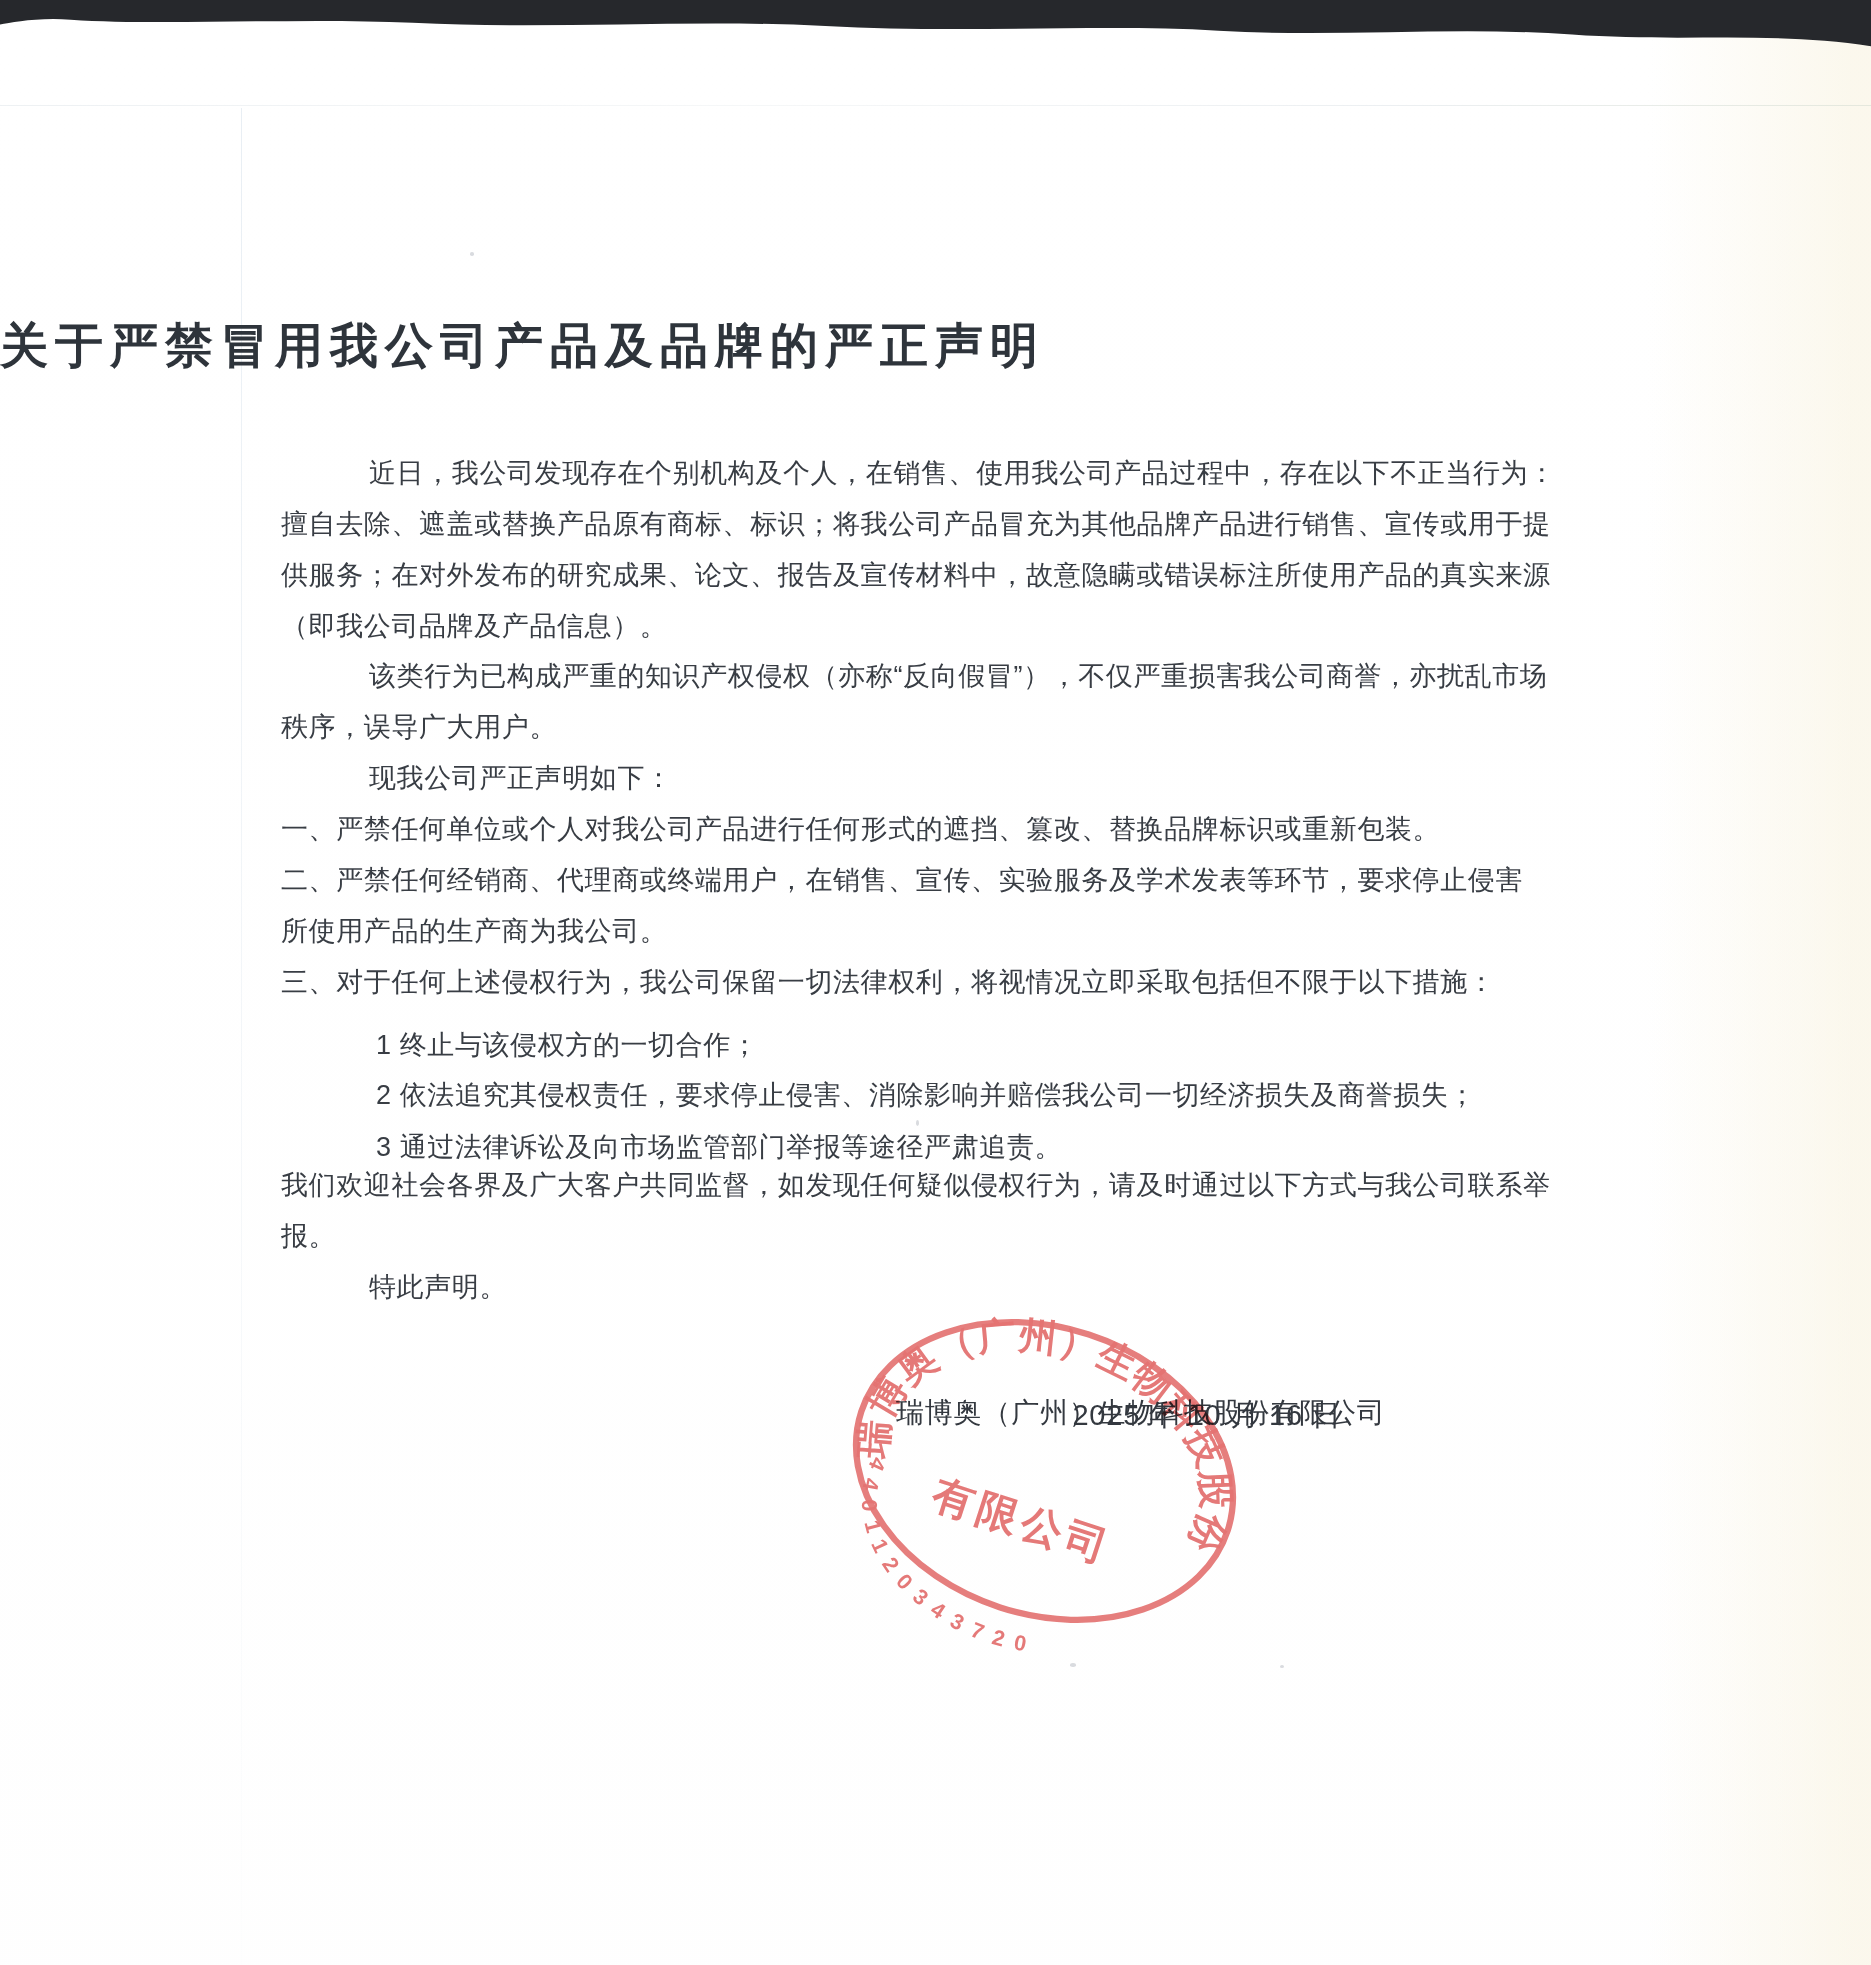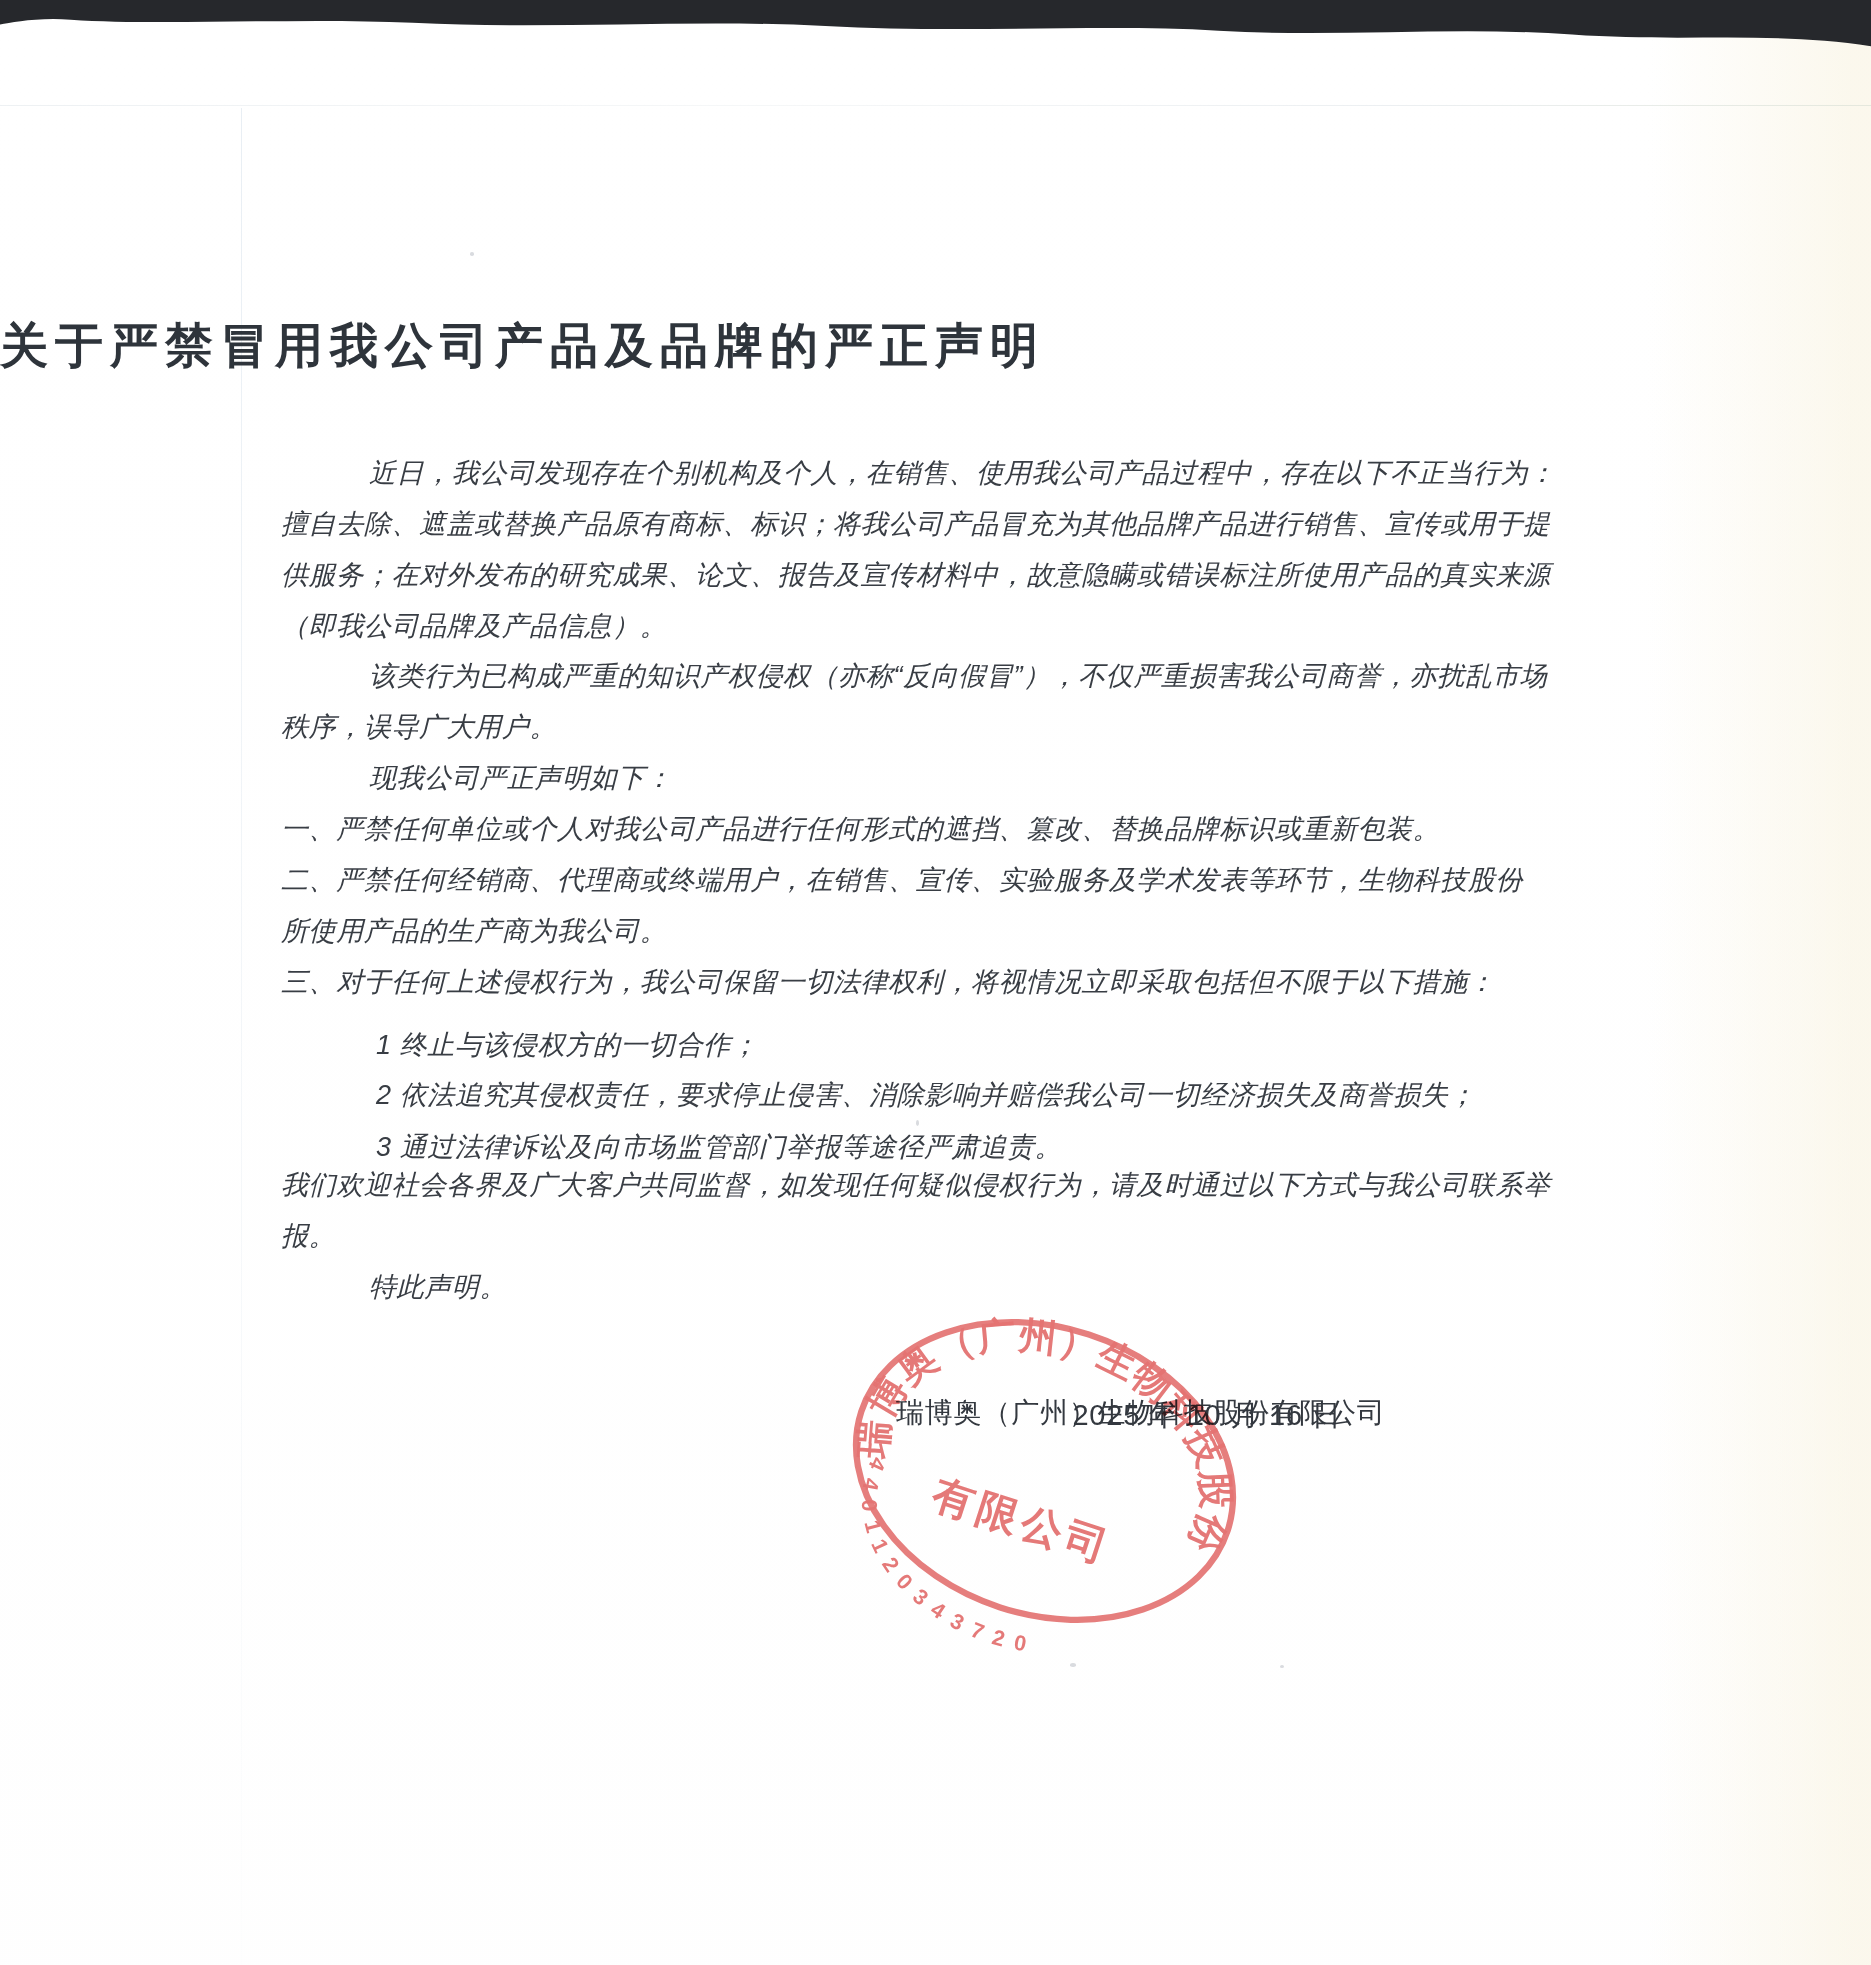--- a/index.html
+++ b/index.html
@@ -21,21 +21,20 @@
   .title{
     position:absolute;left:0;top:314px;width:100%;
     text-align:left;
     font-size:48px;font-weight:600;letter-spacing:7px;
     color:#2e343b;
   }
   .bodyline{
     position:absolute;left:281px;width:1315px;height:52px;
     font-size:27px;letter-spacing:0.6px;white-space:nowrap;
     color:#383d44;
-    font-style:italic;
   }
   .ind-para{text-indent:88px;}
   .ind-sub{padding-left:95px;margin-top:12px;}
   .sig-company{
     position:absolute;left:896px;top:1394px;width:590px;
     font-size:28px;letter-spacing:0.8px;color:#33383f;white-space:nowrap;
   }
   .sig-date{
     position:absolute;left:1030px;top:1360px;width:354px;
     text-align:center;font-size:29px;letter-spacing:0.8px;color:#33383f;white-space:nowrap;margin-top:36px;
@@ -62,21 +61,21 @@
   <div class="title">关于严禁冒用我公司产品及品牌的严正声明</div>
 
   <div class="bodyline ind-para" style="top:455px">近日，我公司发现存在个别机构及个人，在销售、使用我公司产品过程中，存在以下不正当行为：</div>
   <div class="bodyline" style="top:506px">擅自去除、遮盖或替换产品原有商标、标识；将我公司产品冒充为其他品牌产品进行销售、宣传或用于提</div>
   <div class="bodyline" style="top:557px">供服务；在对外发布的研究成果、论文、报告及宣传材料中，故意隐瞒或错误标注所使用产品的真实来源</div>
   <div class="bodyline ind-para" style="top:658px">该类行为已构成严重的知识产权侵权（亦称“反向假冒”），不仅严重损害我公司商誉，亦扰乱市场</div>
   <div class="bodyline" style="top:608px">（即我公司品牌及产品信息）。</div>
   <div class="bodyline" style="top:709px">秩序，误导广大用户。</div>
   <div class="bodyline ind-para" style="top:760px">现我公司严正声明如下：</div>
   <div class="bodyline" style="top:811px">一、严禁任何单位或个人对我公司产品进行任何形式的遮挡、篡改、替换品牌标识或重新包装。</div>
-  <div class="bodyline" style="top:862px">二、严禁任何经销商、代理商或终端用户，在销售、宣传、实验服务及学术发表等环节，生物科技股份</div>
+  <div class="bodyline" style="top:862px">二、严禁任何经销商、代理商或终端用户，在销售、宣传、实验服务及学术发表等环节，要求停止侵害</div>
   <div class="bodyline" style="top:913px">所使用产品的生产商为我公司。</div>
   <div class="bodyline" style="top:964px">三、对于任何上述侵权行为，我公司保留一切法律权利，将视情况立即采取包括但不限于以下措施：</div>
   <div class="bodyline ind-sub" style="top:1015px">1  终止与该侵权方的一切合作；</div>
   <div class="bodyline ind-sub" style="top:1065px">2  依法追究其侵权责任，要求停止侵害、消除影响并赔偿我公司一切经济损失及商誉损失；</div>
   <div class="bodyline ind-sub" style="top:1117px">3  通过法律诉讼及向市场监管部门举报等途径严肃追责。</div>
   <div class="bodyline" style="top:1167px">我们欢迎社会各界及广大客户共同监督，如发现任何疑似侵权行为，请及时通过以下方式与我公司联系举</div>
   <div class="bodyline" style="top:1218px">报。</div>
   <div class="bodyline ind-para" style="top:1269px">特此声明。</div>
 
   <div class="sig-company">瑞博奥（广州）生物科技股份有限公司</div>

